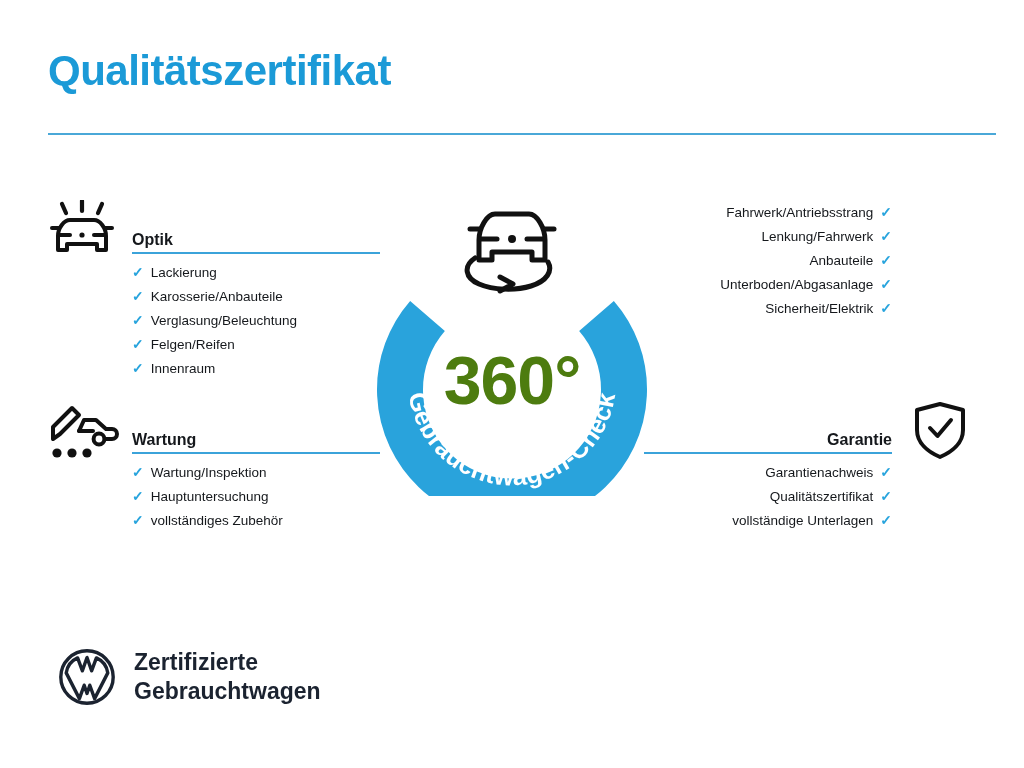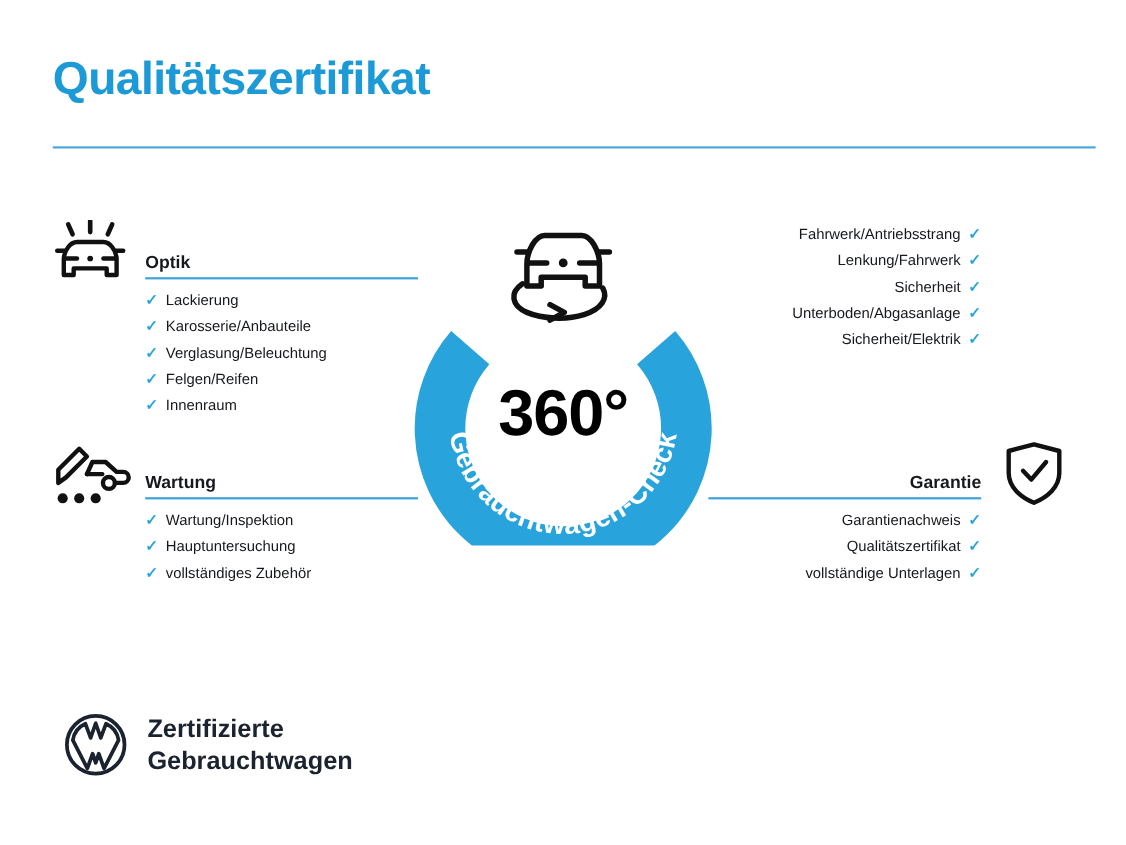--- a/index.html
+++ b/index.html
@@ -134,23 +134,23 @@
     top: 62px;
     width: 276px;
     height: 238px;
   }
   .badge-number {
     position: absolute;
     left: 0;
     right: 0;
     top: 150px;
     text-align: center;
-    font-size: 59px;
-    font-weight: bold;
-    color: #000000;
+    font-size: 68px;
+    font-weight: bold;
+    color: #4d7c0f;
     letter-spacing: -1px;
     line-height: 1;
   }
 
   
   .vw-lockup {
     position: absolute;
     left: 58px;
     top: 648px;
     display: flex;
@@ -261,21 +261,21 @@
     <ul class="check-list">
       <li>
           <span>Fahrwerk/Antriebsstrang</span>
           <span class="tick">✓</span>
         </li>
       <li>
           <span>Lenkung/Fahrwerk</span>
           <span class="tick">✓</span>
         </li>
       <li>
-          <span>Sicherheit</span>
+          <span>Anbauteile</span>
           <span class="tick">✓</span>
         </li>
       <li>
           <span>Unterboden/Abgasanlage</span>
           <span class="tick">✓</span>
         </li>
       <li>
           <span>Sicherheit/Elektrik</span>
           <span class="tick">✓</span>
         </li>

